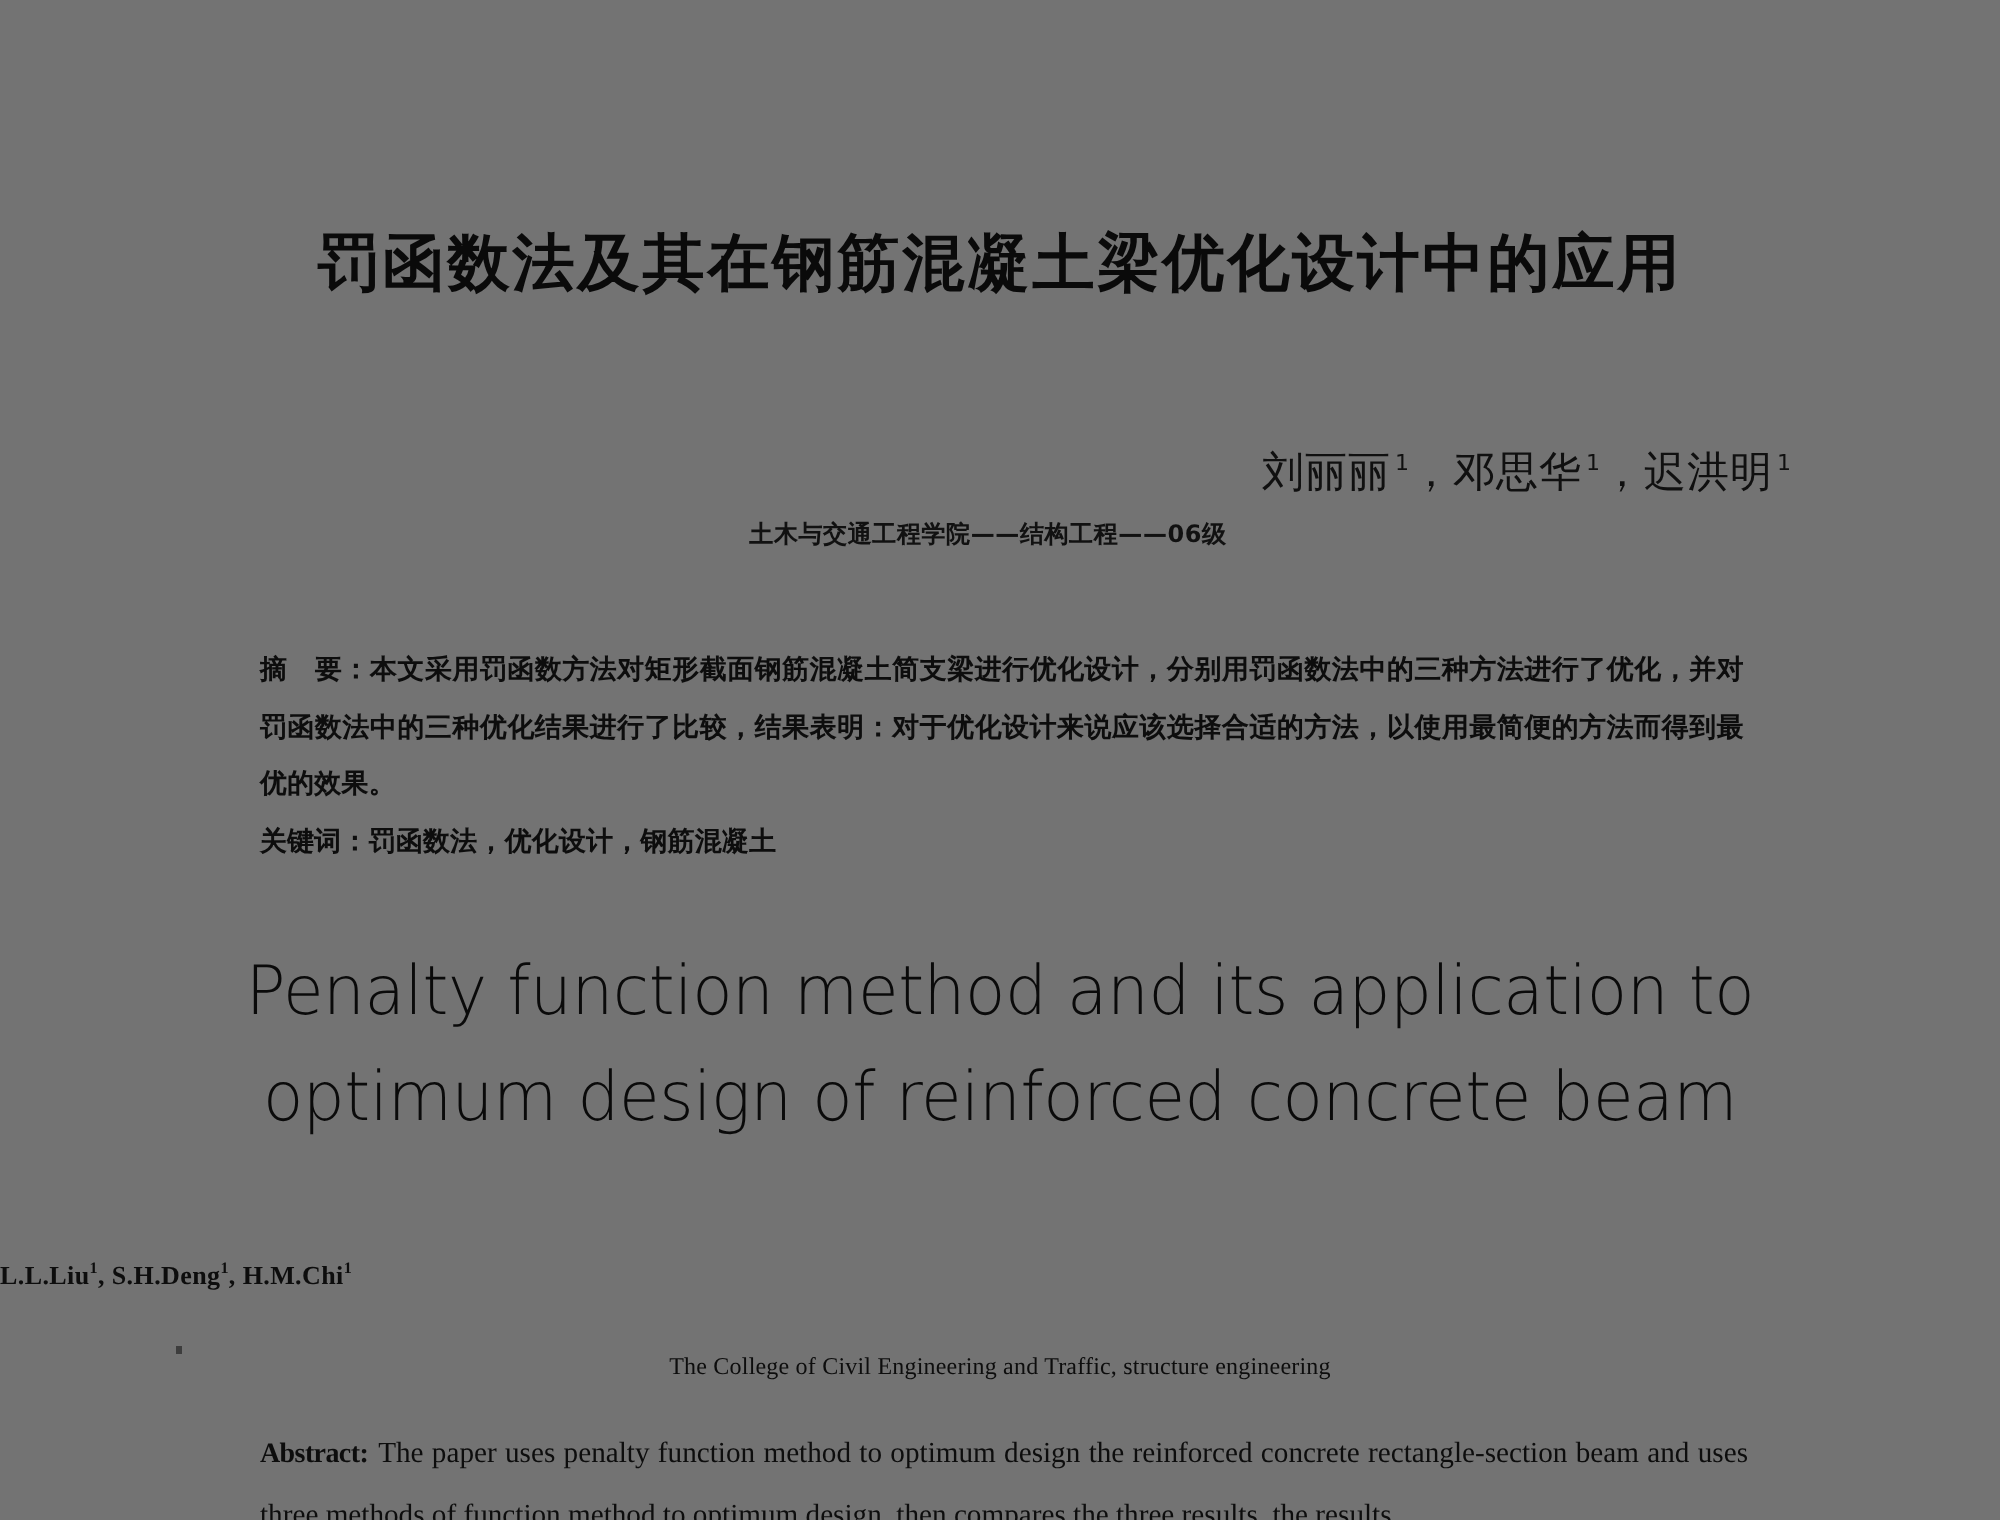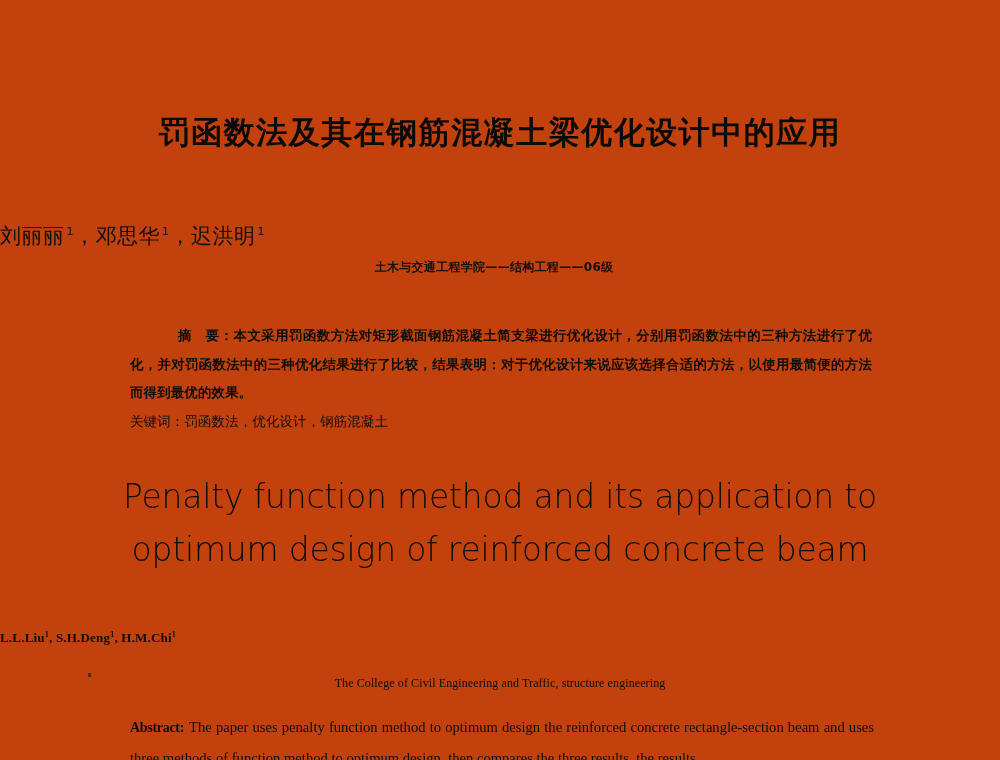--- a/index.html
+++ b/index.html
@@ -14,21 +14,21 @@
     color: #000000;
     overflow: hidden;
     position: relative;
     -webkit-font-smoothing: none;
   }
 
   .page {
     position: relative;
     width: 1000px;
     height: 760px;
-    background: #c2410c;
+    background: #737373;
   }
 
   
   .cn-title {
     position: absolute;
     left: 0;
     top: 112px;
     width: 1000px;
     text-align: center;
     font-family: "DejaVu Sans", "Liberation Sans", sans-serif;
@@ -38,21 +38,21 @@
     line-height: 40px;
     color: #0a0a0a;
   }
 
   
   .cn-authors {
     position: absolute;
     left: 0;
     top: 222px;
     width: 896px;
-    text-align: left;
+    text-align: right;
     font-family: "DejaVu Sans", "Liberation Sans", sans-serif;
     font-size: 21px;
     line-height: 28px;
     letter-spacing: 0.5px;
     color: #101010;
   }
   .cn-authors sup {
     font-size: 11px;
     vertical-align: super;
     line-height: 0;
@@ -83,29 +83,28 @@
     font-weight: 700;
     font-size: 13.4px;
     line-height: 28.5px;
     text-align: justify;
     text-justify: inter-character;
     letter-spacing: 0.2px;
     color: #0d0d0d;
   }
   .cn-abstract .lbl {
     letter-spacing: 0.2px;
-    margin-left: 48px;
   }
   .cn-keywords {
     position: absolute;
     left: 130px;
     top: 408px;
     width: 742px;
     font-family: "DejaVu Sans", "Liberation Sans", sans-serif;
-    font-weight: 400;
+    font-weight: 700;
     font-size: 13.4px;
     line-height: 28px;
     letter-spacing: 0.2px;
     color: #0d0d0d;
   }
 
   
   .en-title {
     position: absolute;
     left: 0;

